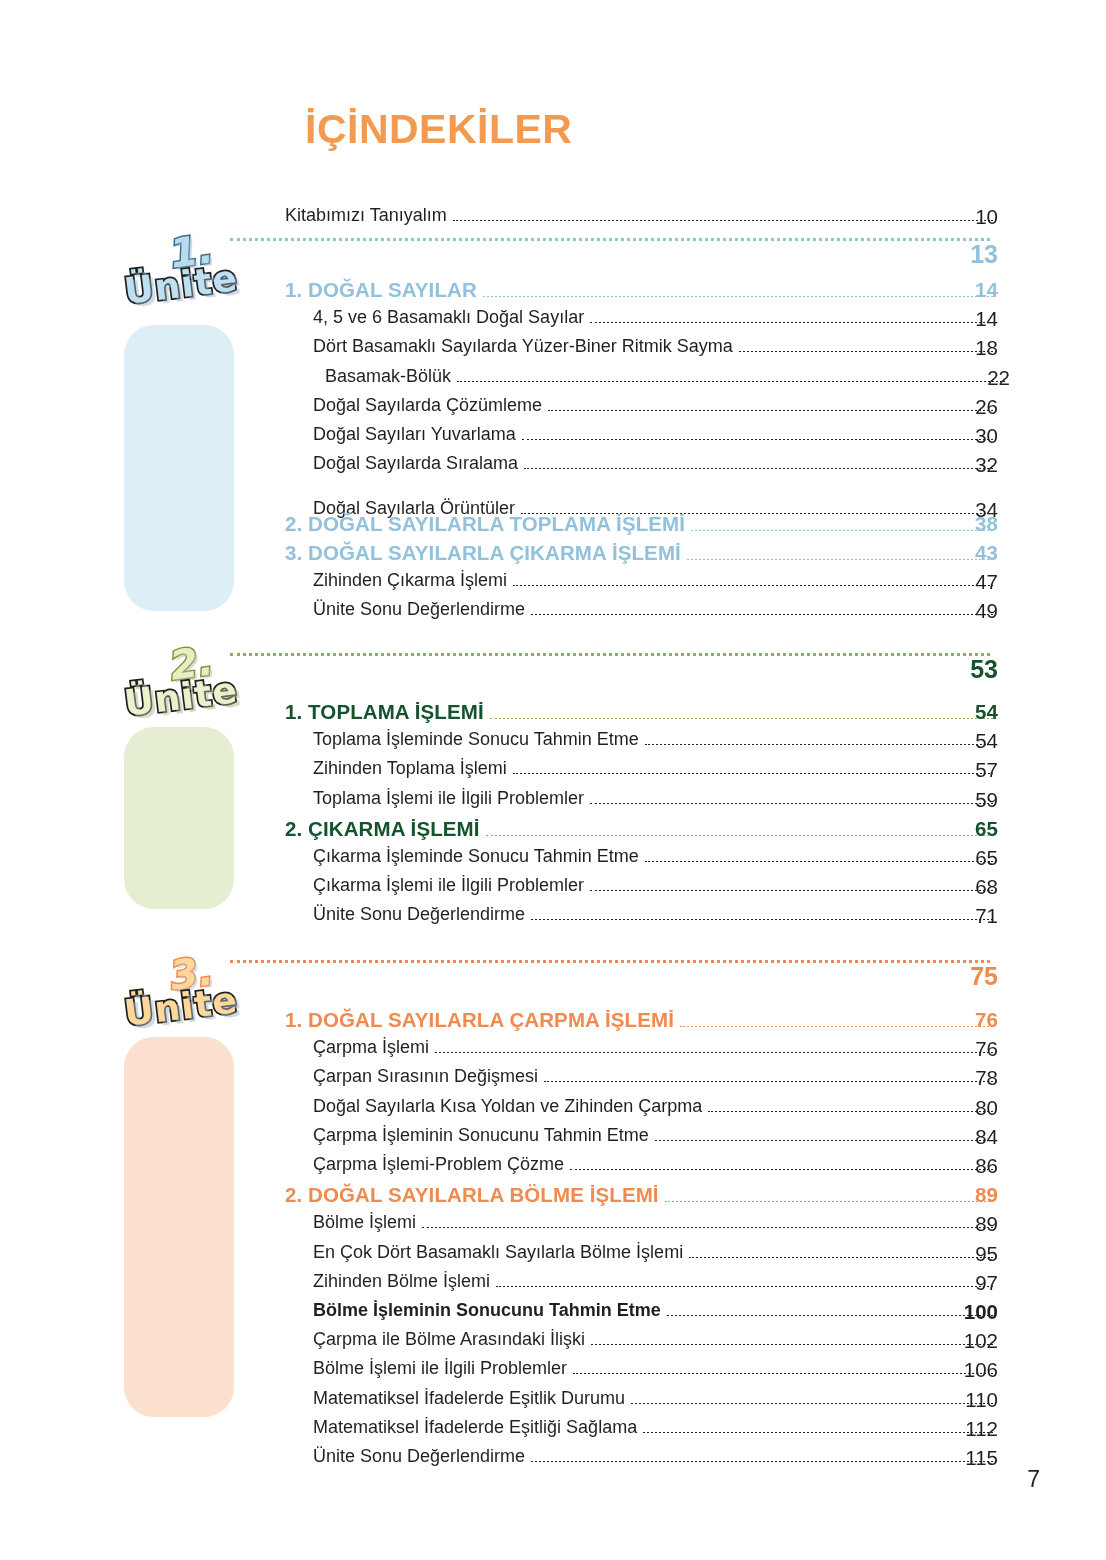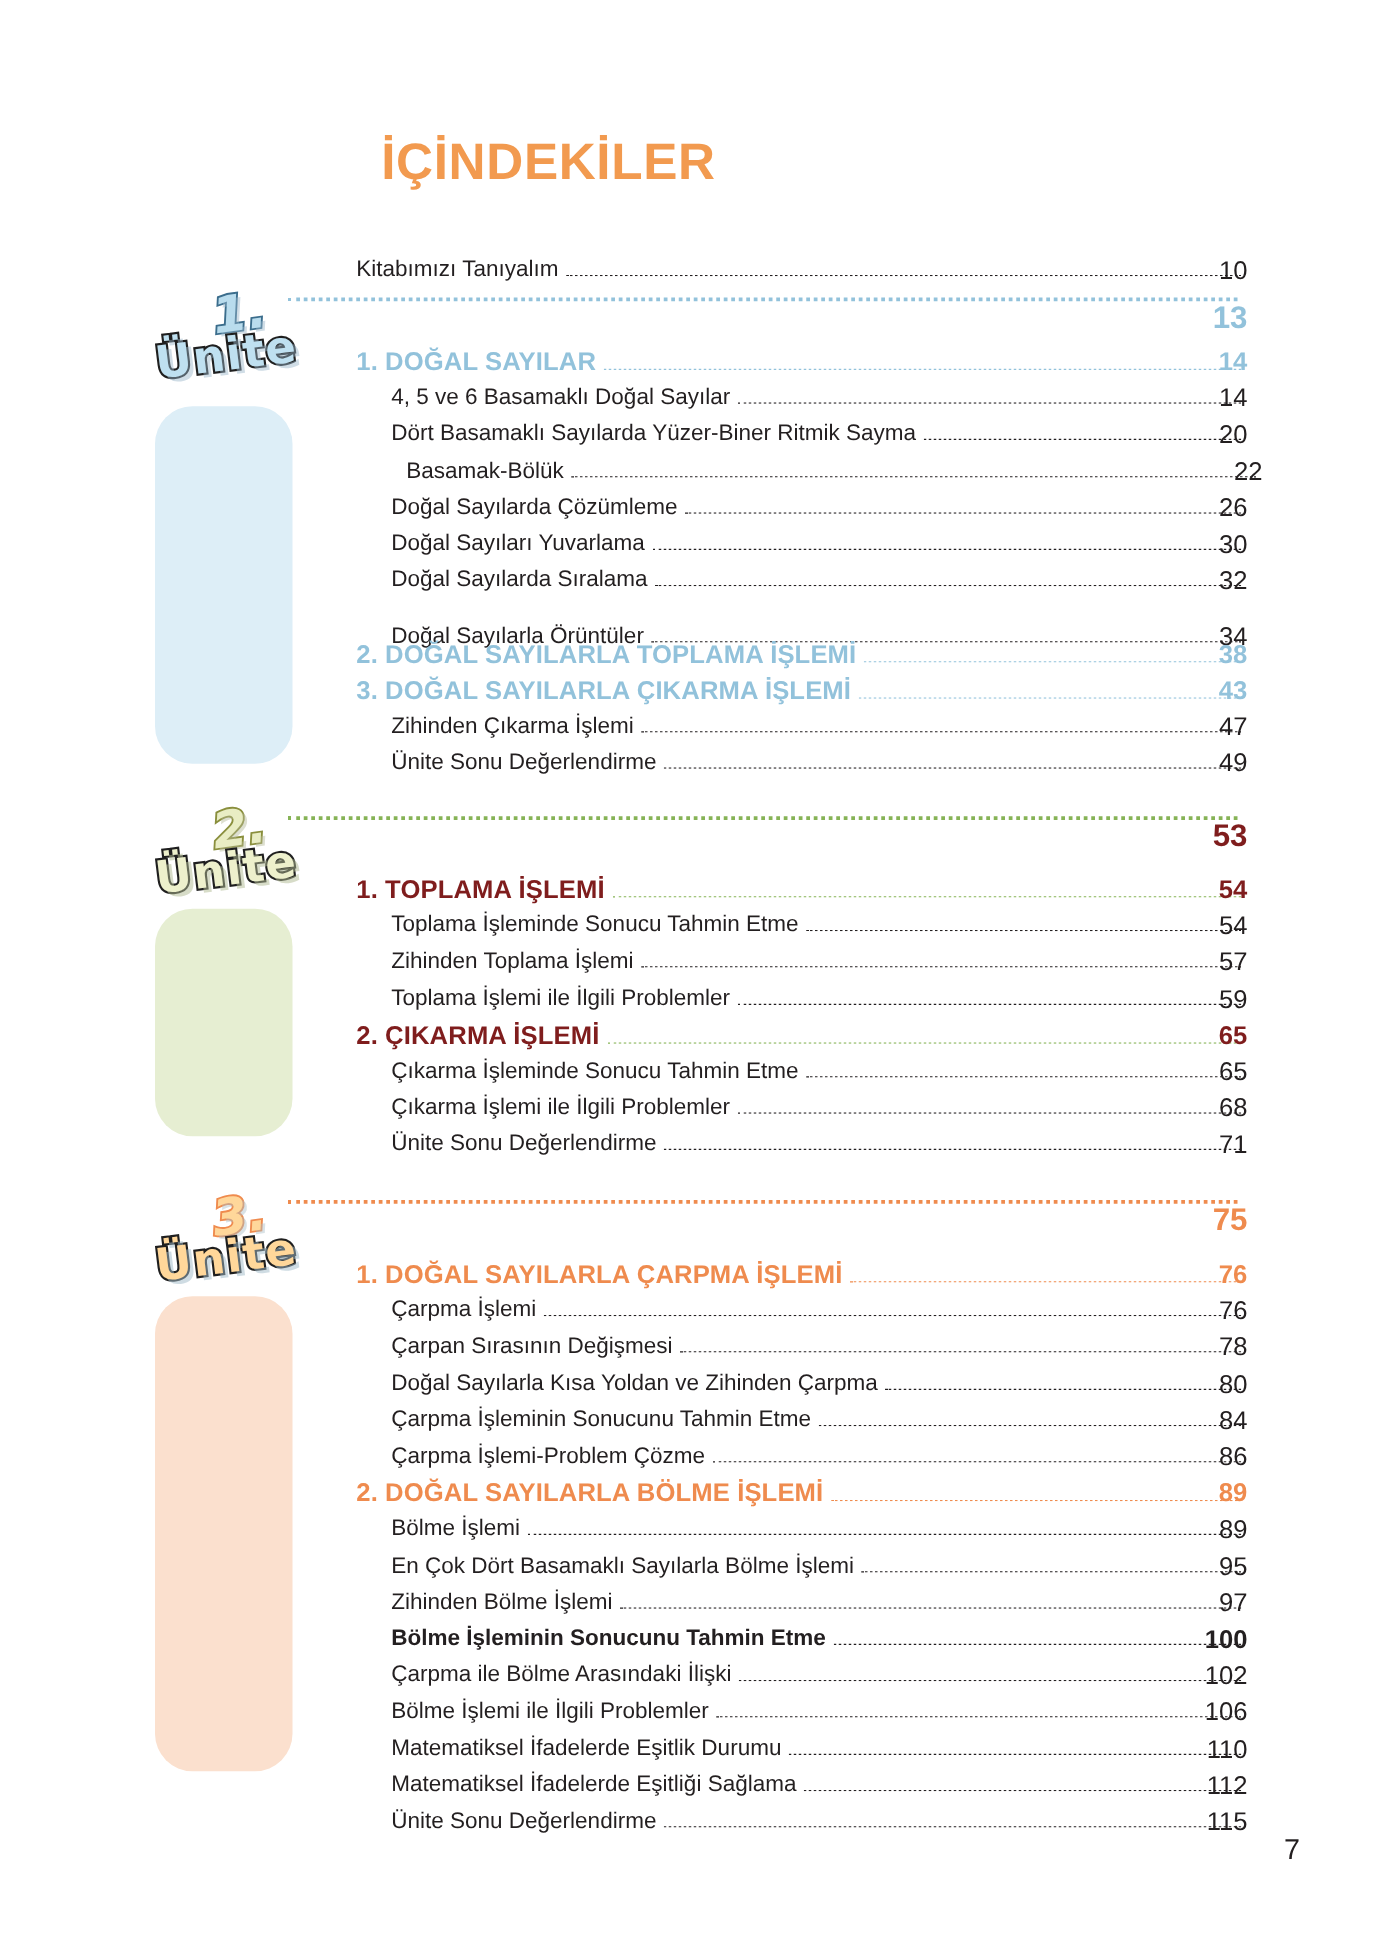--- a/index.html
+++ b/index.html
@@ -194,21 +194,21 @@
   }
 
   
   .c-blue   { color: #92c2db; }
   .c-green  { color: #86b356; }
   .c-orange { color: #ef8b4e; }
   .c-blue .leader::after   { border-bottom-color: #92c2db; }
   .c-green .leader::after  { border-bottom-color: #86b356; }
   .c-orange .leader::after { border-bottom-color: #ef8b4e; }
   .c-blue .label, .c-blue .page     { color: #92c2db; }
-  .c-green .label, .c-green .page   { color: #7f1d1d; text-align: right; }
+  .c-green .label, .c-green .page   { color: #14532d; text-align: right; }
   .c-orange .label, .c-orange .page { color: #ef8b4e; }
 
   
   .folio {
     position: absolute;
     right: 66px;
     top: 1466px;
     font-size: 23px;
     color: #231f20;
   }
@@ -242,21 +242,21 @@
         <span class="page">14</span>
       </div>
       <div class="toc-row sub" style="top: 307.2px;">
         <span class="label">4, 5 ve 6 Basamaklı Doğal Sayılar</span>
         <span class="leader"></span>
         <span class="page">14</span>
       </div>
       <div class="toc-row sub" style="top: 336.4px;">
         <span class="label">Dört Basamaklı Sayılarda Yüzer-Biner Ritmik Sayma</span>
         <span class="leader"></span>
-        <span class="page">20</span>
+        <span class="page">18</span>
       </div>
       <div class="toc-row sub" style="top: 365.6px; margin-left: 12px;">
         <span class="label">Basamak-Bölük</span>
         <span class="leader"></span>
         <span class="page">22</span>
       </div>
       <div class="toc-row sub" style="top: 394.8px;">
         <span class="label">Doğal Sayılarda Çözümleme</span>
         <span class="leader"></span>
         <span class="page">26</span>

